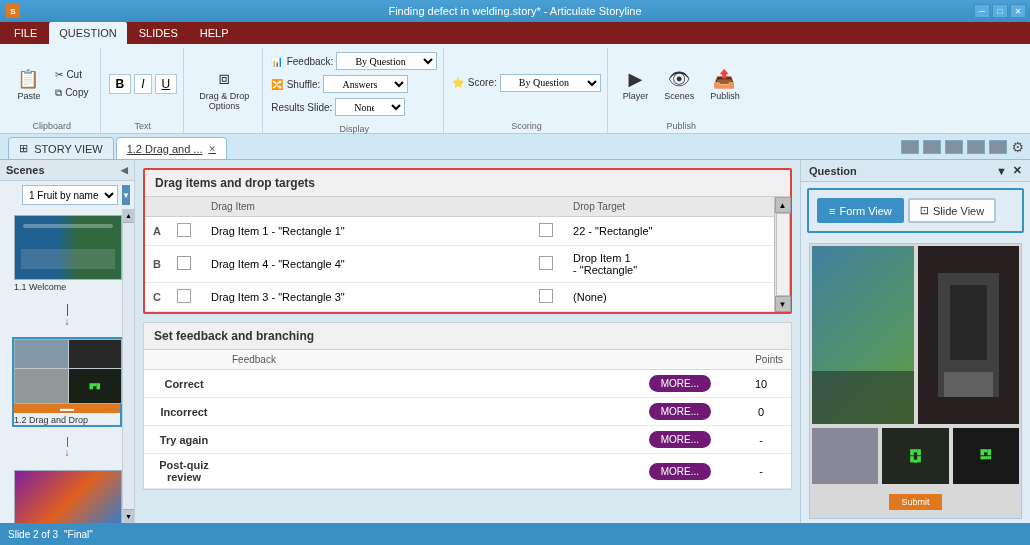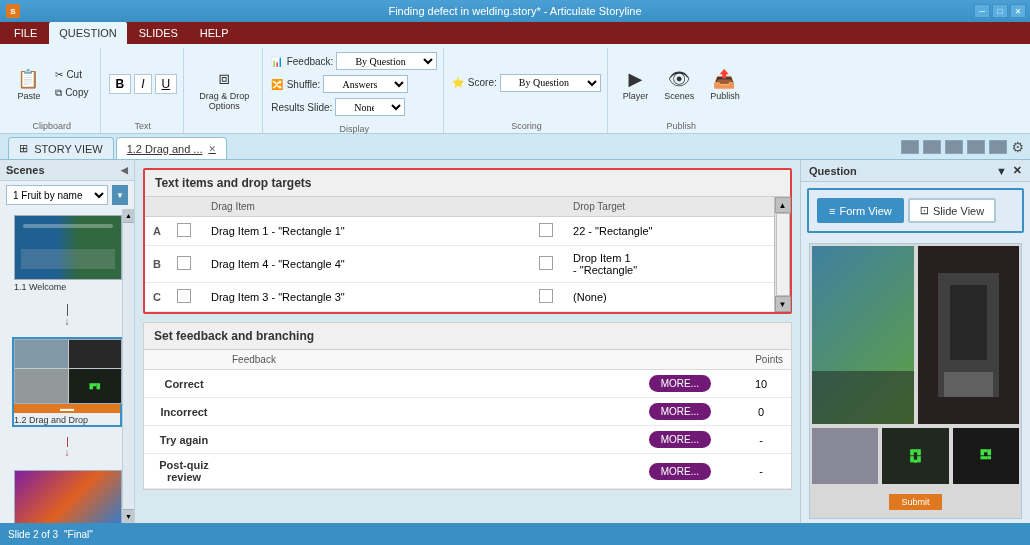--- a/index.html
+++ b/index.html
@@ -251,21 +251,21 @@
       font-size: 11px;
       font-weight: bold;
       color: #333;
     }
     .scenes-header-icon {
       font-size: 9px;
       color: #666;
       cursor: pointer;
     }
     .scene-controls {
-      padding: 4px 6px;
+      padding: 4px 22px;
       display: flex;
       align-items: center;
       gap: 4px;
     }
     .scene-dropdown {
       height: 20px;
       border: 1px solid #a0c0d8;
       background: white;
       font-size: 10px;
       padding: 0 2px;
@@ -782,21 +782,21 @@
         <div style="background:#c0c8d0; border-bottom:1px solid #a0b0bc; height:14px; display:flex; align-items:center; justify-content:center; font-size:7px; cursor:pointer;">▲</div>
         <div style="flex:1;"></div>
         <div style="background:#c0c8d0; border-top:1px solid #a0b0bc; height:14px; display:flex; align-items:center; justify-content:center; font-size:7px; cursor:pointer;">▼</div>
       </div>
     </div>
   </div>
 
   <div class="content-area">
 
     <div class="question-form">
-      <div class="question-form-header">Text items and drop targets</div>
+      <div class="question-form-header">Drag items and drop targets</div>
       <div style="display:flex;">
         <table class="drag-drop-table">
           <thead>
             <tr>
               <th style="width:20px;"></th>
               <th style="width:20px;"></th>
               <th>Drag Item</th>
               <th style="width:20px;"></th>
               <th>Drop Target</th>
             </tr>

